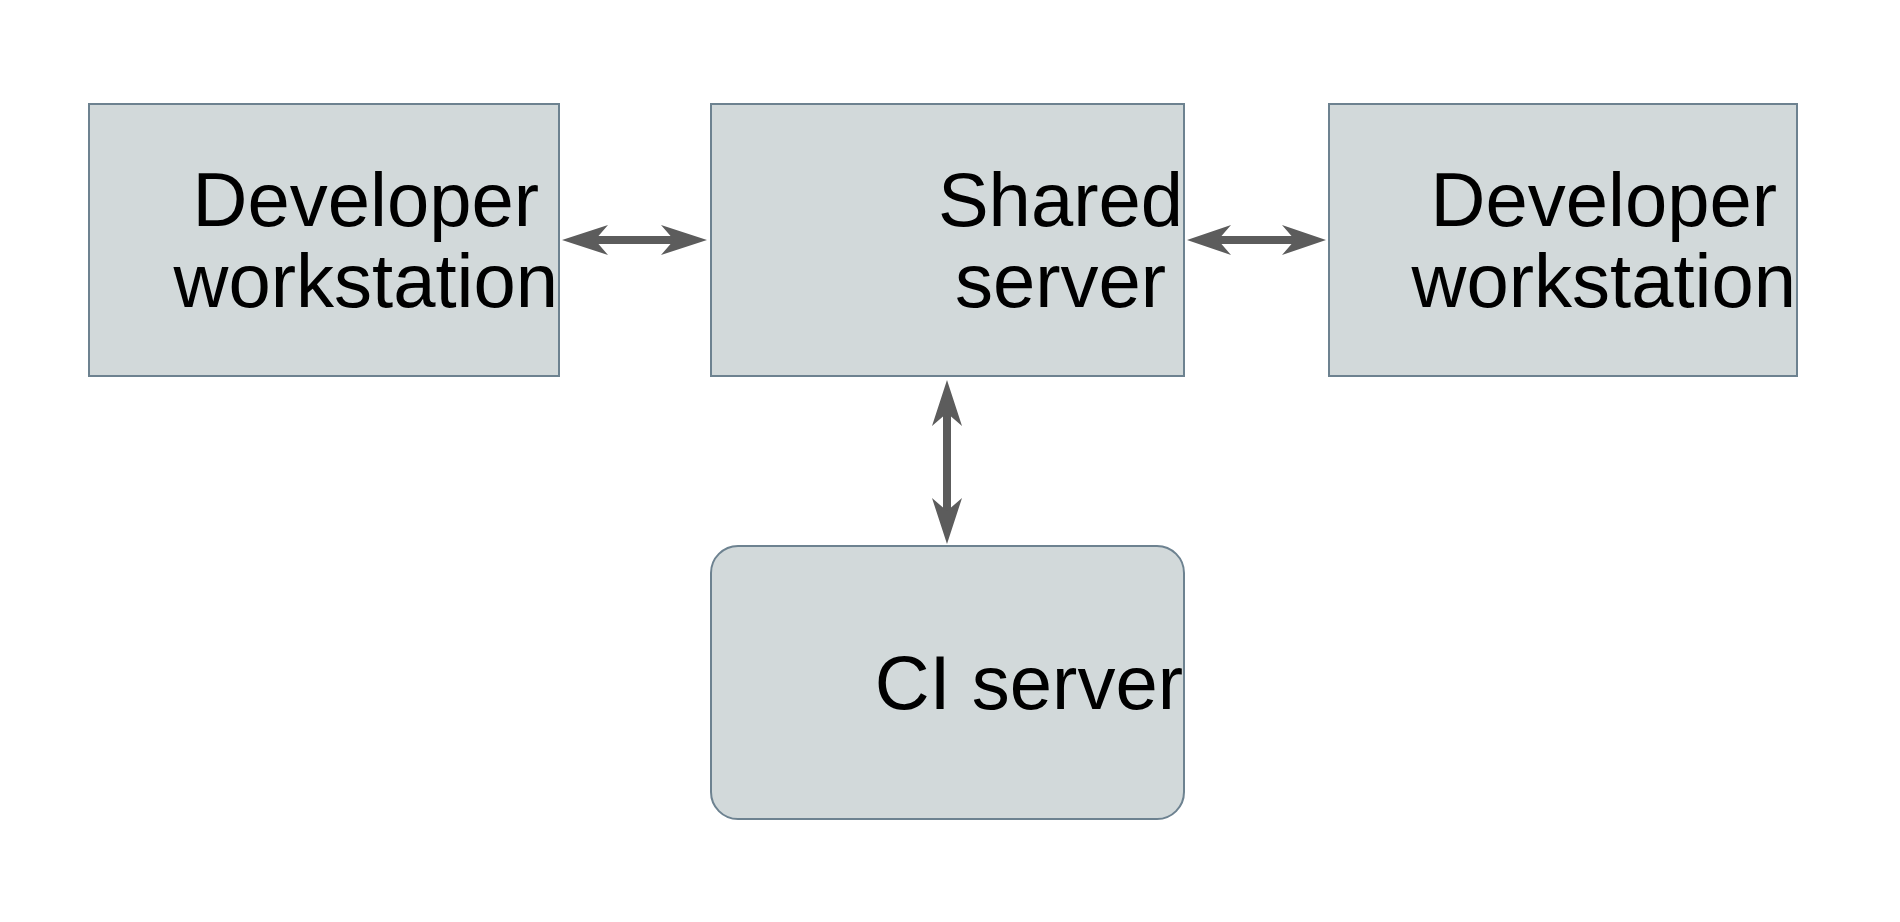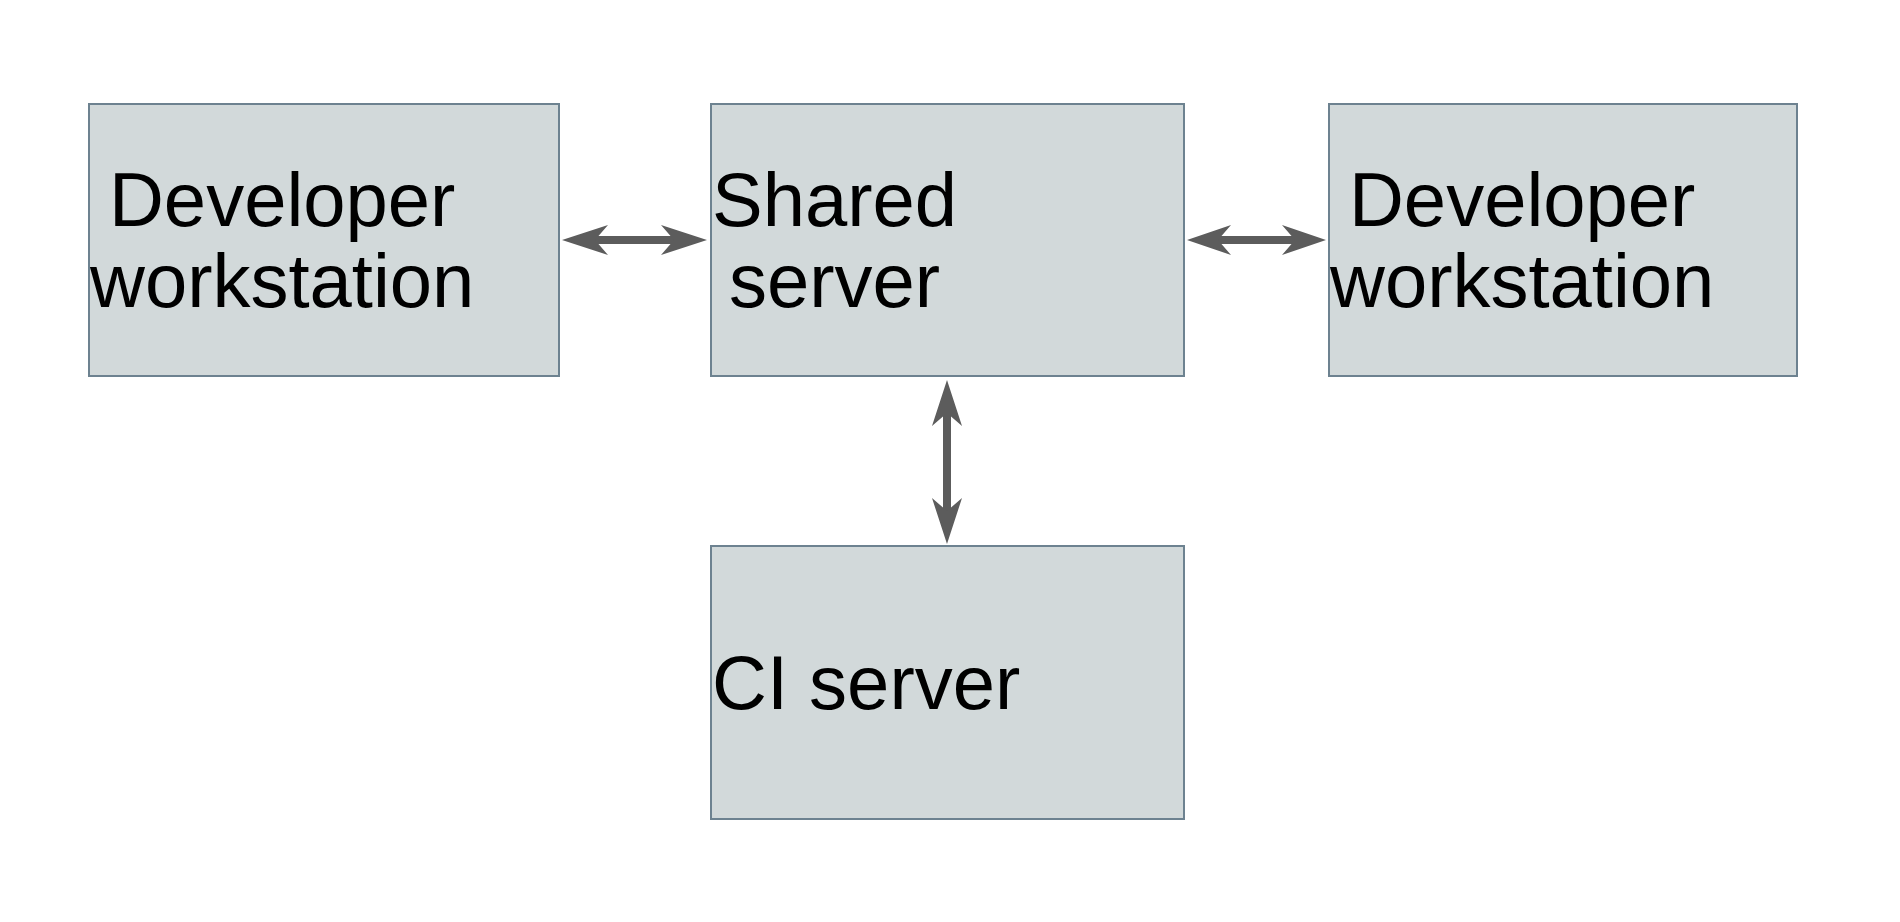--- a/index.html
+++ b/index.html
@@ -22,32 +22,32 @@
     background: var(--background);
     overflow: hidden;
     font-family: "Liberation Sans", "DejaVu Sans", sans-serif;
   }
   .node {
     position: absolute;
     background: var(--box-fill);
     border: 2px solid var(--box-border);
     display: flex;
     align-items: center;
-    justify-content: flex-start;
+    justify-content: flex-end;
     text-align: center;
     color: var(--text);
     font-size: 76px;
     line-height: 1.07;
     white-space: pre-line;
     letter-spacing: 0px;
   }
   .node-left   { left: 88px;   top: 103px; width: 472px; height: 274px; }
   .node-center { left: 710px;  top: 103px; width: 475px; height: 274px; }
   .node-right  { left: 1328px; top: 103px; width: 470px; height: 274px; }
-  .node-bottom { left: 710px;  top: 545px; width: 475px; height: 275px; }
+  .node-bottom { left: 710px;  top: 545px; width: 475px; height: 275px; border-radius: 28px; }
 
   .edge {
     position: absolute;
     color: var(--arrow);
   }
   .edge svg { display: block; width: 100%; height: 100%; }
   .edge-left  { left: 562px; top: 222px; width: 145px; height: 36px; }
   .edge-right { left: 1187px; top: 222px; width: 139px; height: 36px; }
   .edge-down  { left: 929px; top: 380px; width: 36px; height: 164px; }
 </style>

